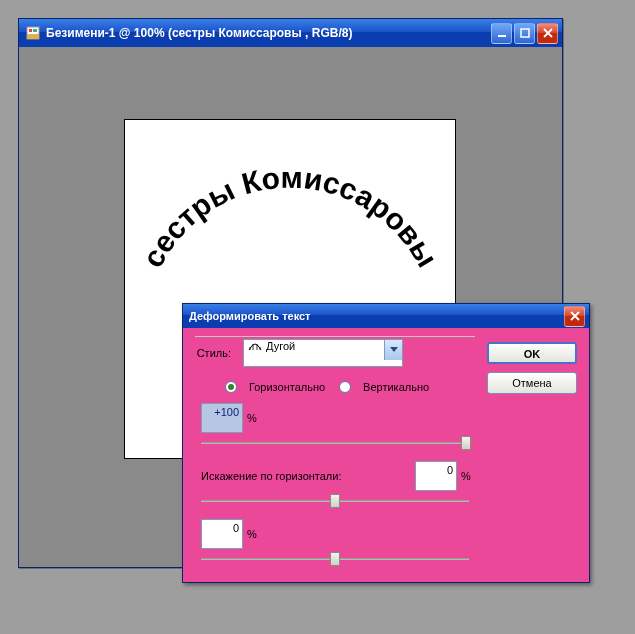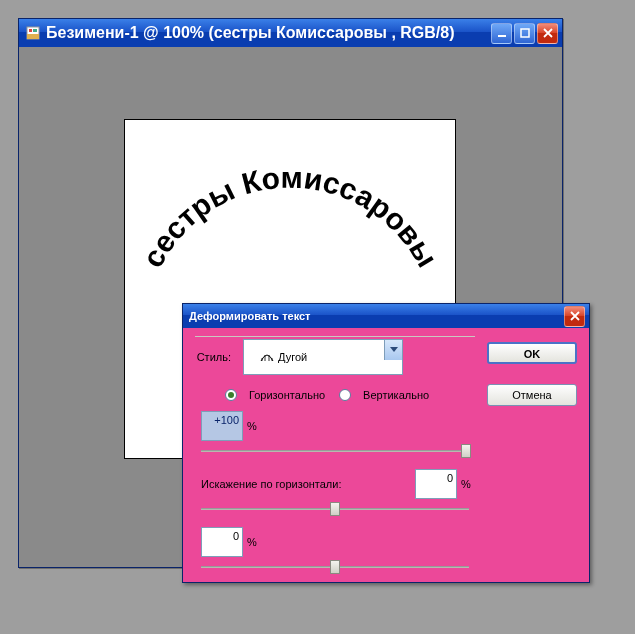--- a/index.html
+++ b/index.html
@@ -32,21 +32,21 @@
     color: #fff;
   }
   .titlebar .doc-icon {
     width: 16px; height: 16px;
     margin-right: 5px;
     flex: 0 0 auto;
   }
   .titlebar .title-text {
     flex: 1 1 auto;
     font-weight: bold;
-    font-size: 16px;
+    font-size: 12px;
     white-space: nowrap;
     overflow: hidden;
   }
   .winbtns { display: flex; gap: 2px; }
   .winbtn {
     width: 21px; height: 21px;
     background: linear-gradient(to bottom, #6fa8f7, #2f66d4);
     border: 1px solid #ffffff66;
     border-radius: 3px;
     display: flex;
@@ -103,26 +103,26 @@
   }
   .row {
     display: flex;
     align-items: center;
     margin-bottom: 10px;
   }
   .style-row { margin-top: 2px; margin-bottom: 14px; }
   .style-label { width: 48px; text-align: right; padding-right: 12px; color: #000; }
   .combo {
     flex: 0 0 160px;
-    height: 36px;
+    height: 28px;
     border: 1px solid #7e9db9;
     background: #fff;
     display: flex;
-    align-items: center;
-    padding: 0 16px;
+    align-items: flex-start;
+    padding: 0 4px;
     position: relative;
   }
   .combo .combo-icon { width: 14px; height: 12px; margin-right: 4px; }
   .combo .combo-text { flex: 1; }
   .combo .combo-arrow {
     position: absolute;
     right: 0; top: 0;
     width: 18px; height: 20px;
     background: linear-gradient(to bottom, #d6e7fb, #a9c8ef);
     border-left: 1px solid #7e9db9;
@@ -306,16 +306,16 @@
         <div class="percent">%</div>
       </div>
       <div class="slider">
         <div class="slider-track"></div>
         <div class="slider-thumb" style="left:50%"></div>
       </div>
 
     </div>
 
     <div class="dlg-btn default" style="top:14px">OK</div>
-    <div class="dlg-btn" style="top:56px">Отмена</div>
+    <div class="dlg-btn" style="top:44px">Отмена</div>
 
   </div>
 </div>
 
 </body></html>

